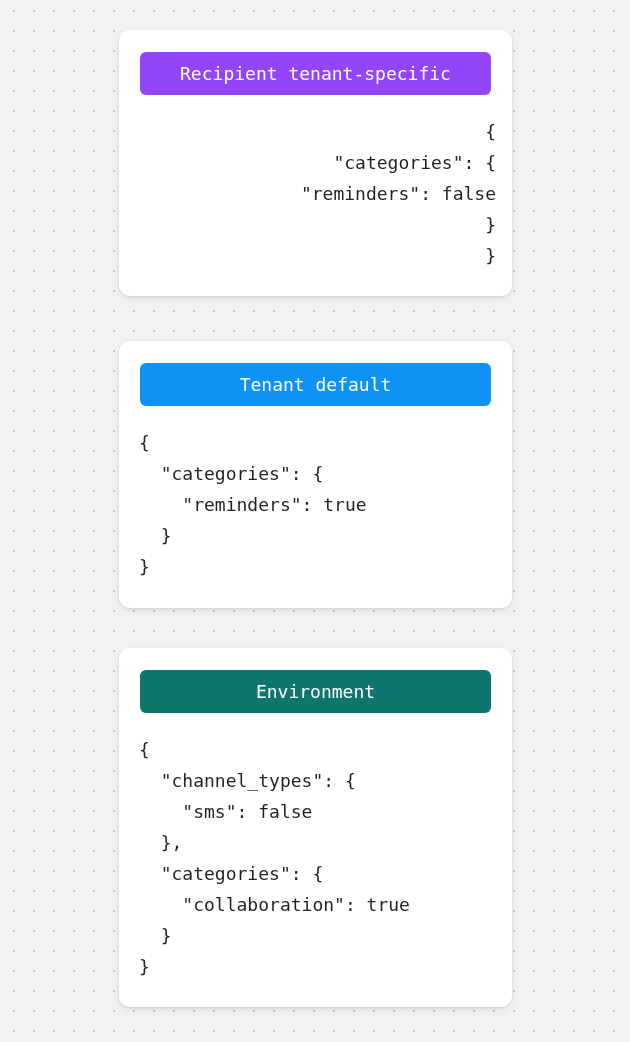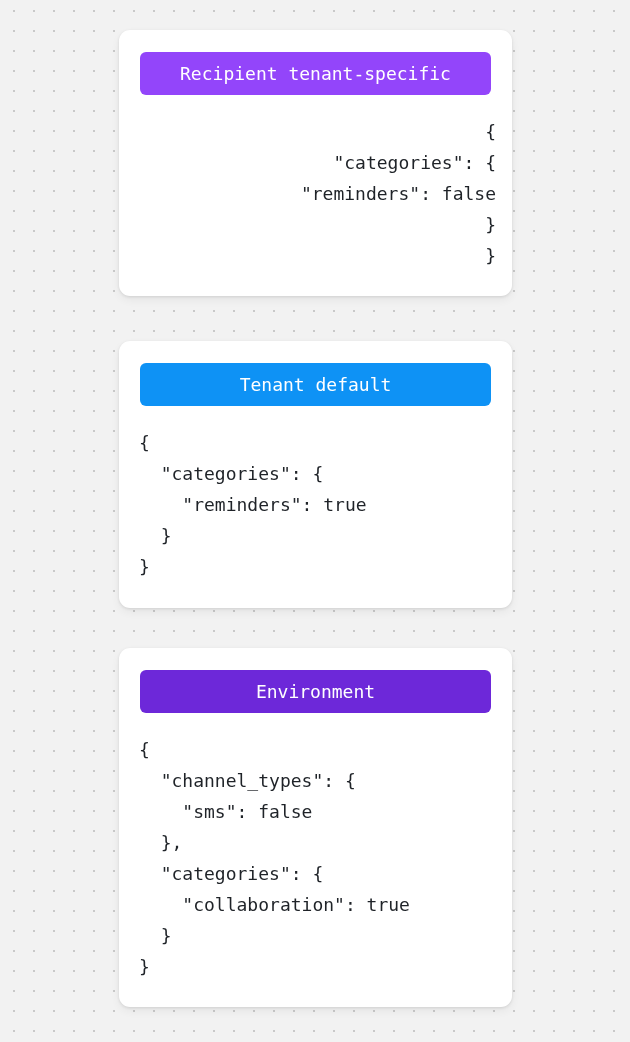--- a/index.html
+++ b/index.html
@@ -101,21 +101,21 @@
       </div>
       <div class="card-body">
         <div class="code-line">{</div>
         <div class="code-line">  "categories": {</div>
         <div class="code-line">    "reminders": true</div>
         <div class="code-line">  }</div>
         <div class="code-line">}</div>
       </div>
     </div>
     <div class="card card-3">
-      <div class="card-header" style="background-color: #6d28d9;">
+      <div class="card-header" style="background-color: #0f766e;">
         <span class="card-header-title" style="color: rgb(255, 255, 255);">Environment</span>
       </div>
       <div class="card-body">
         <div class="code-line">{</div>
         <div class="code-line">  "channel_types": {</div>
         <div class="code-line">    "sms": false</div>
         <div class="code-line">  },</div>
         <div class="code-line">  "categories": {</div>
         <div class="code-line">    "collaboration": true</div>
         <div class="code-line">  }</div>

